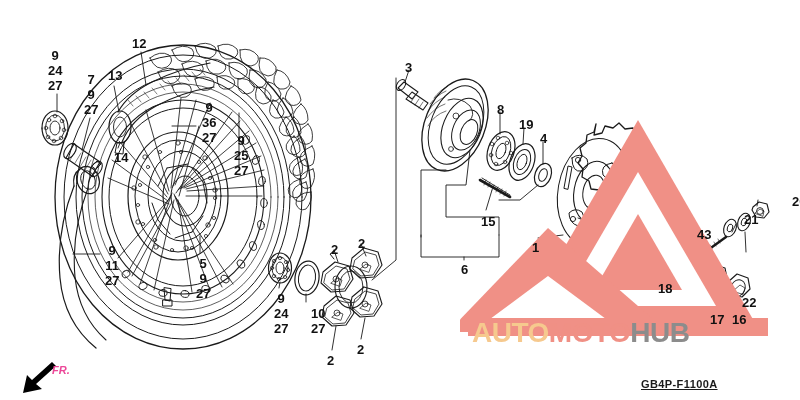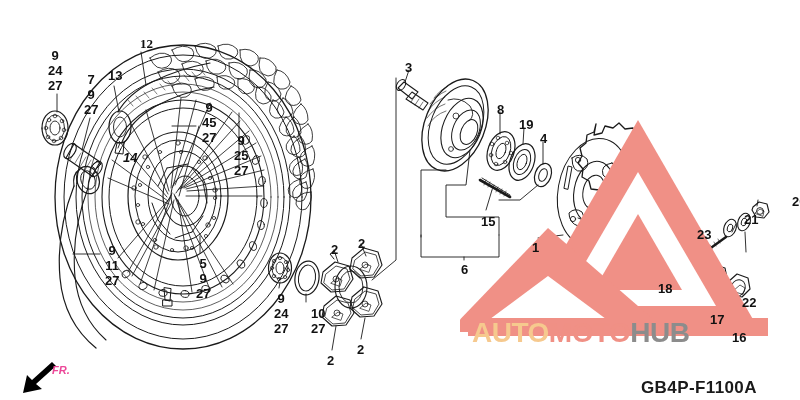--- a/index.html
+++ b/index.html
@@ -51,24 +51,25 @@
     line-height: 34px;
     white-space: nowrap;
     pointer-events: none;
     margin-left: 10px;
   }
   #diagram-code {
     position: absolute;
     left: 641px;
     top: 378px;
     font-family: "Liberation Sans", sans-serif;
-    font-size: 17px;
+    font-size: 11px;
     font-weight: bold;
     color: #1a1a1a;
     letter-spacing: 0.4px;
+    text-decoration: underline;
   }
   #fr-label {
     position: absolute;
     left: 52px;
     top: 364px;
     font-family: "Liberation Sans", sans-serif;
     font-weight: bold;
     font-style: italic;
     font-size: 11px;
     color: #ec4899;
@@ -596,29 +597,29 @@
         <div>27</div>
       </div>
       <div class="callout-stack" style="left: 84px; top: 72px;">
         <div>7</div>
         <div>9</div>
         <div>27</div>
       </div>
       <div class="callout-stack" style="left: 108px; top: 68px;">
         <div>13</div>
       </div>
-      <div class="callout-stack" style="left: 140px; top: 36px; font-family: Liberation Serif, serif;">
+      <div class="callout-stack" style="left: 132px; top: 36px;">
         <div>12</div>
       </div>
-      <div class="callout-stack" style="left: 123px; top: 150px; font-style: italic;">
+      <div class="callout-stack" style="left: 114px; top: 150px;">
         <div>14</div>
       </div>
       <div class="callout-stack" style="left: 202px; top: 100px;">
         <div>9</div>
-        <div>45</div>
+        <div>36</div>
         <div>27</div>
       </div>
       <div class="callout-stack" style="left: 234px; top: 133px;">
         <div>9</div>
         <div>25</div>
         <div>27</div>
       </div>
       <div class="callout-stack" style="left: 105px; top: 243px;">
         <div>9</div>
         <div>11</div>
@@ -668,32 +669,32 @@
       <div class="callout-stack" style="left: 461px; top: 262px;">
         <div>6</div>
       </div>
       <div class="callout-stack" style="left: 532px; top: 240px;">
         <div>1</div>
       </div>
       <div class="callout-stack" style="left: 658px; top: 281px;">
         <div>18</div>
       </div>
       <div class="callout-stack" style="left: 697px; top: 227px;">
-        <div>23</div>
+        <div>43</div>
       </div>
       <div class="callout-stack" style="left: 744px; top: 212px;">
         <div>21</div>
       </div>
       <div class="callout-stack" style="left: 792px; top: 194px;">
         <div>20</div>
       </div>
       <div class="callout-stack" style="left: 742px; top: 255px; margin-top: 40px;">
         <div>22</div>
       </div>
       <div class="callout-stack" style="left: 710px; top: 312px;">
         <div>17</div>
       </div>
-      <div class="callout-stack" style="left: 732px; top: 330px;">
+      <div class="callout-stack" style="left: 732px; top: 312px;">
         <div>16</div>
       </div>
     </div>
 
 </div>
 
 </body></html>

